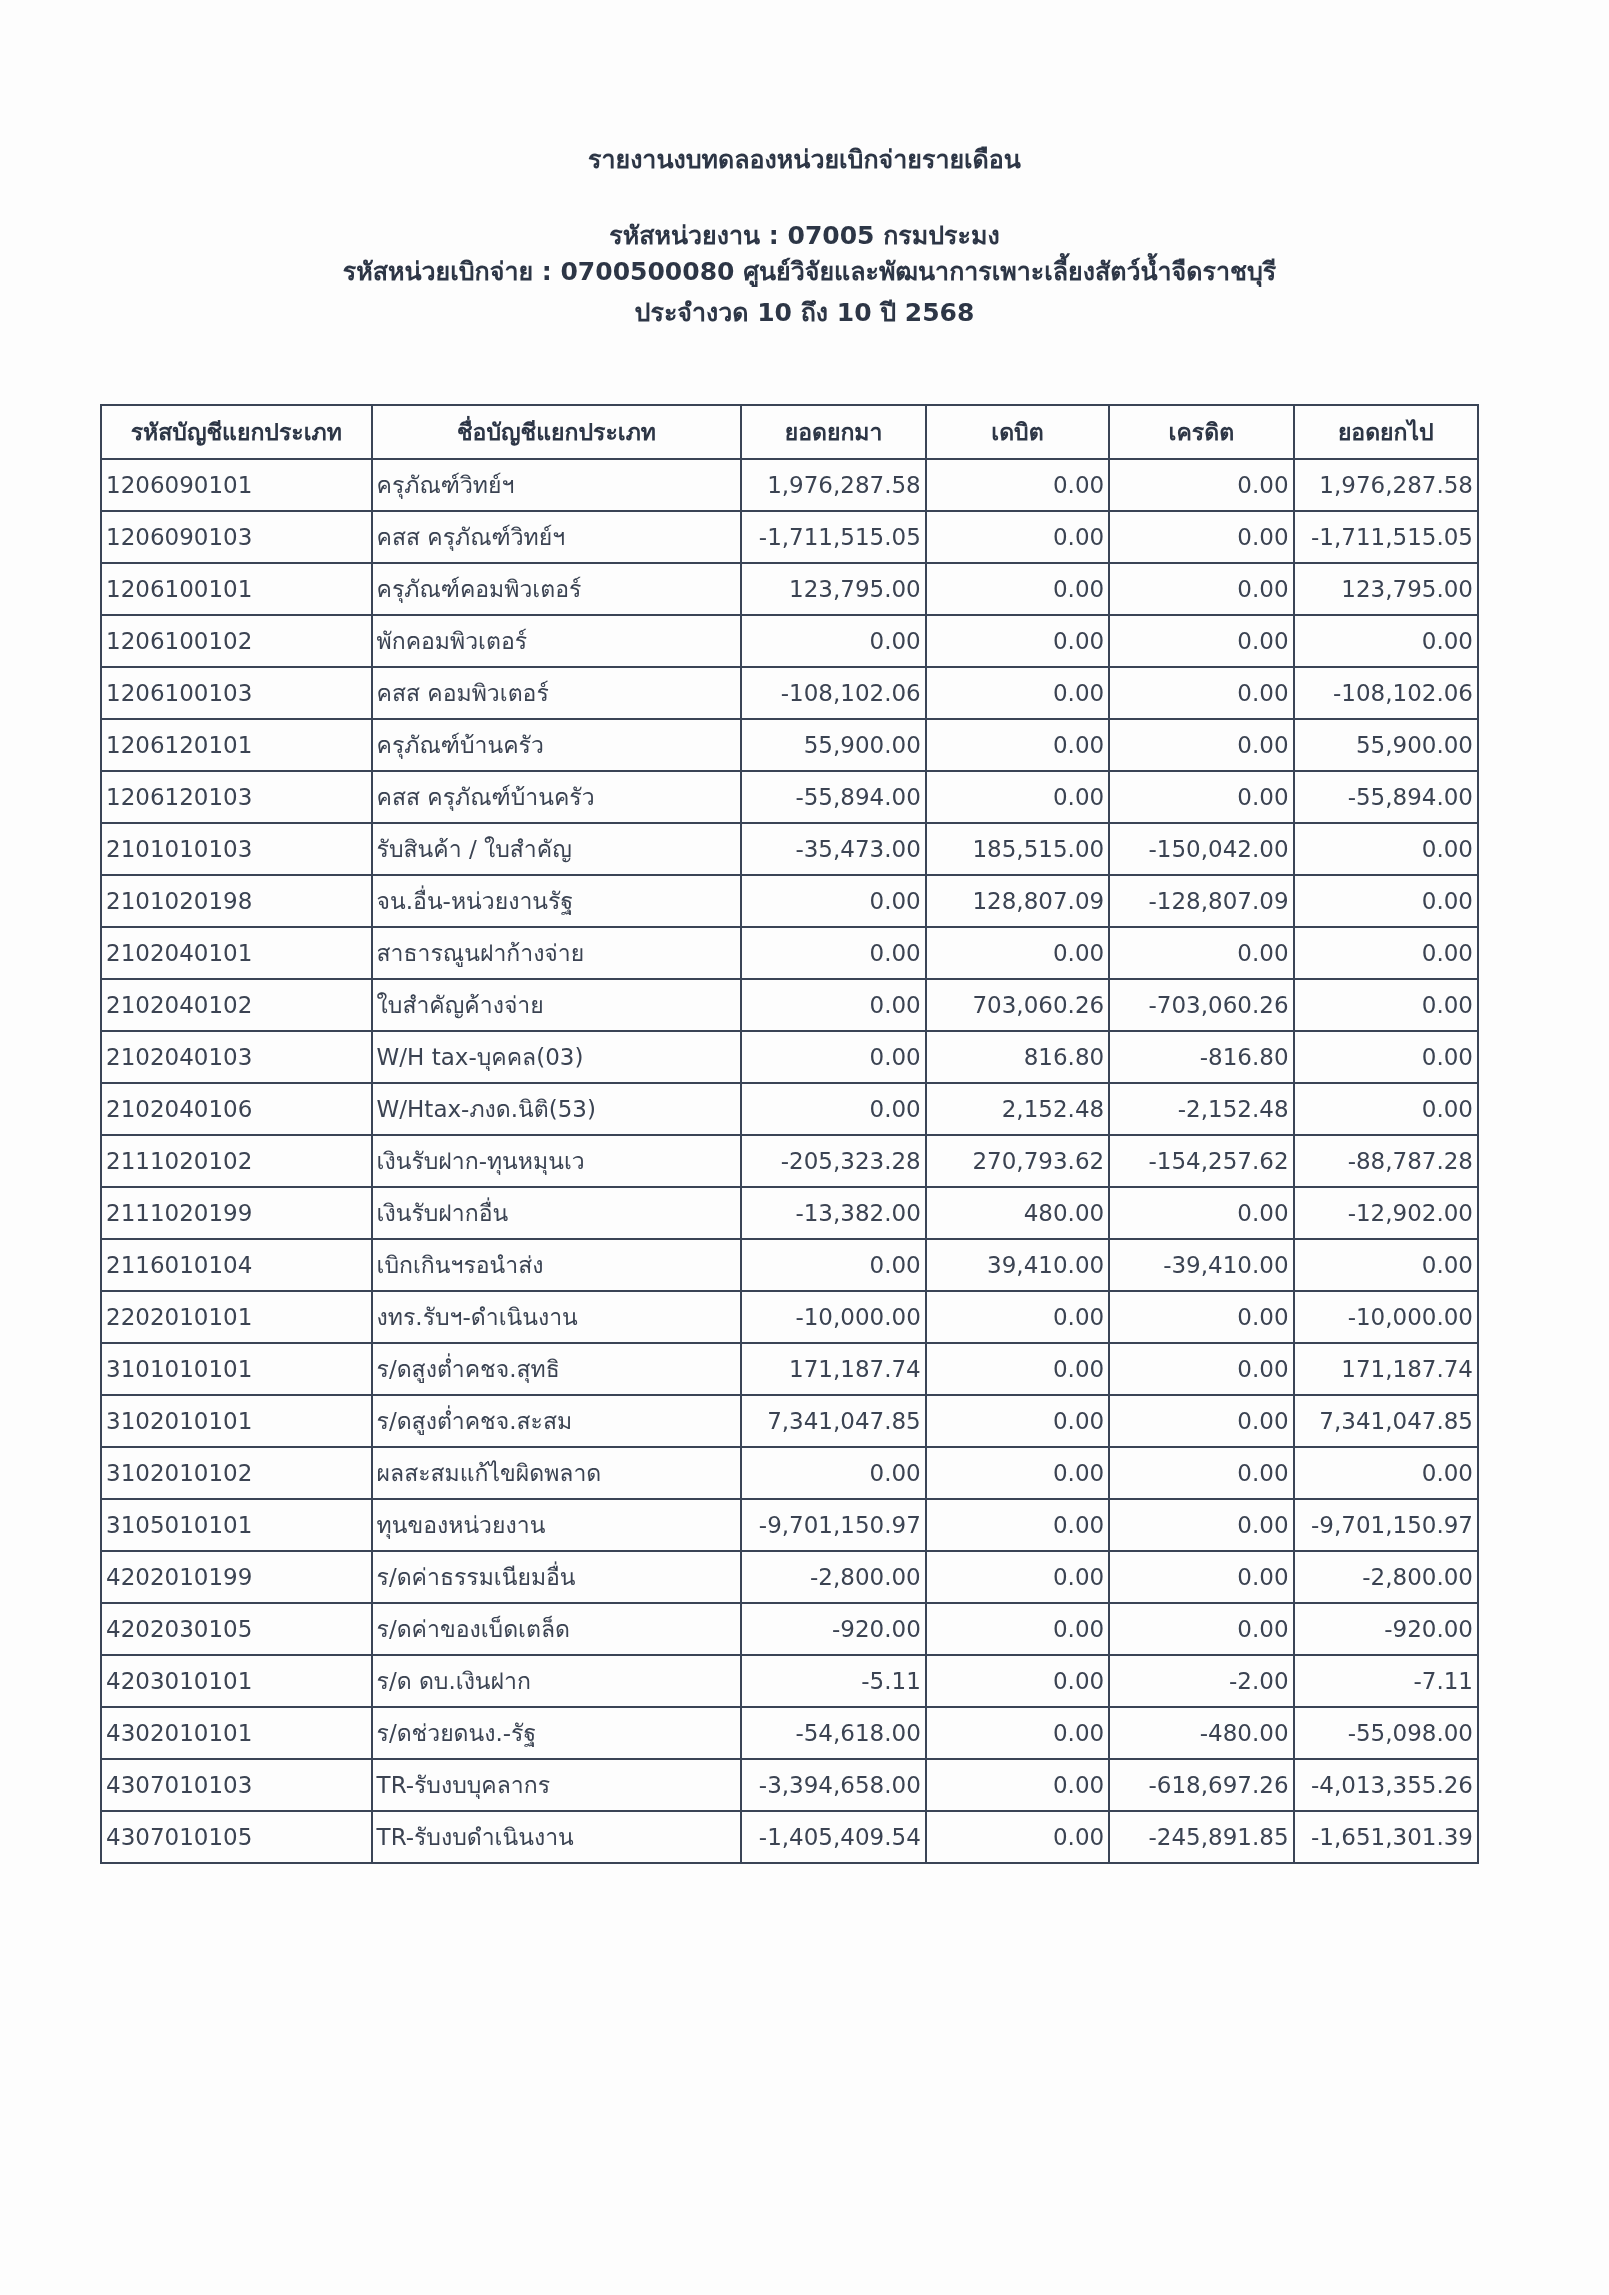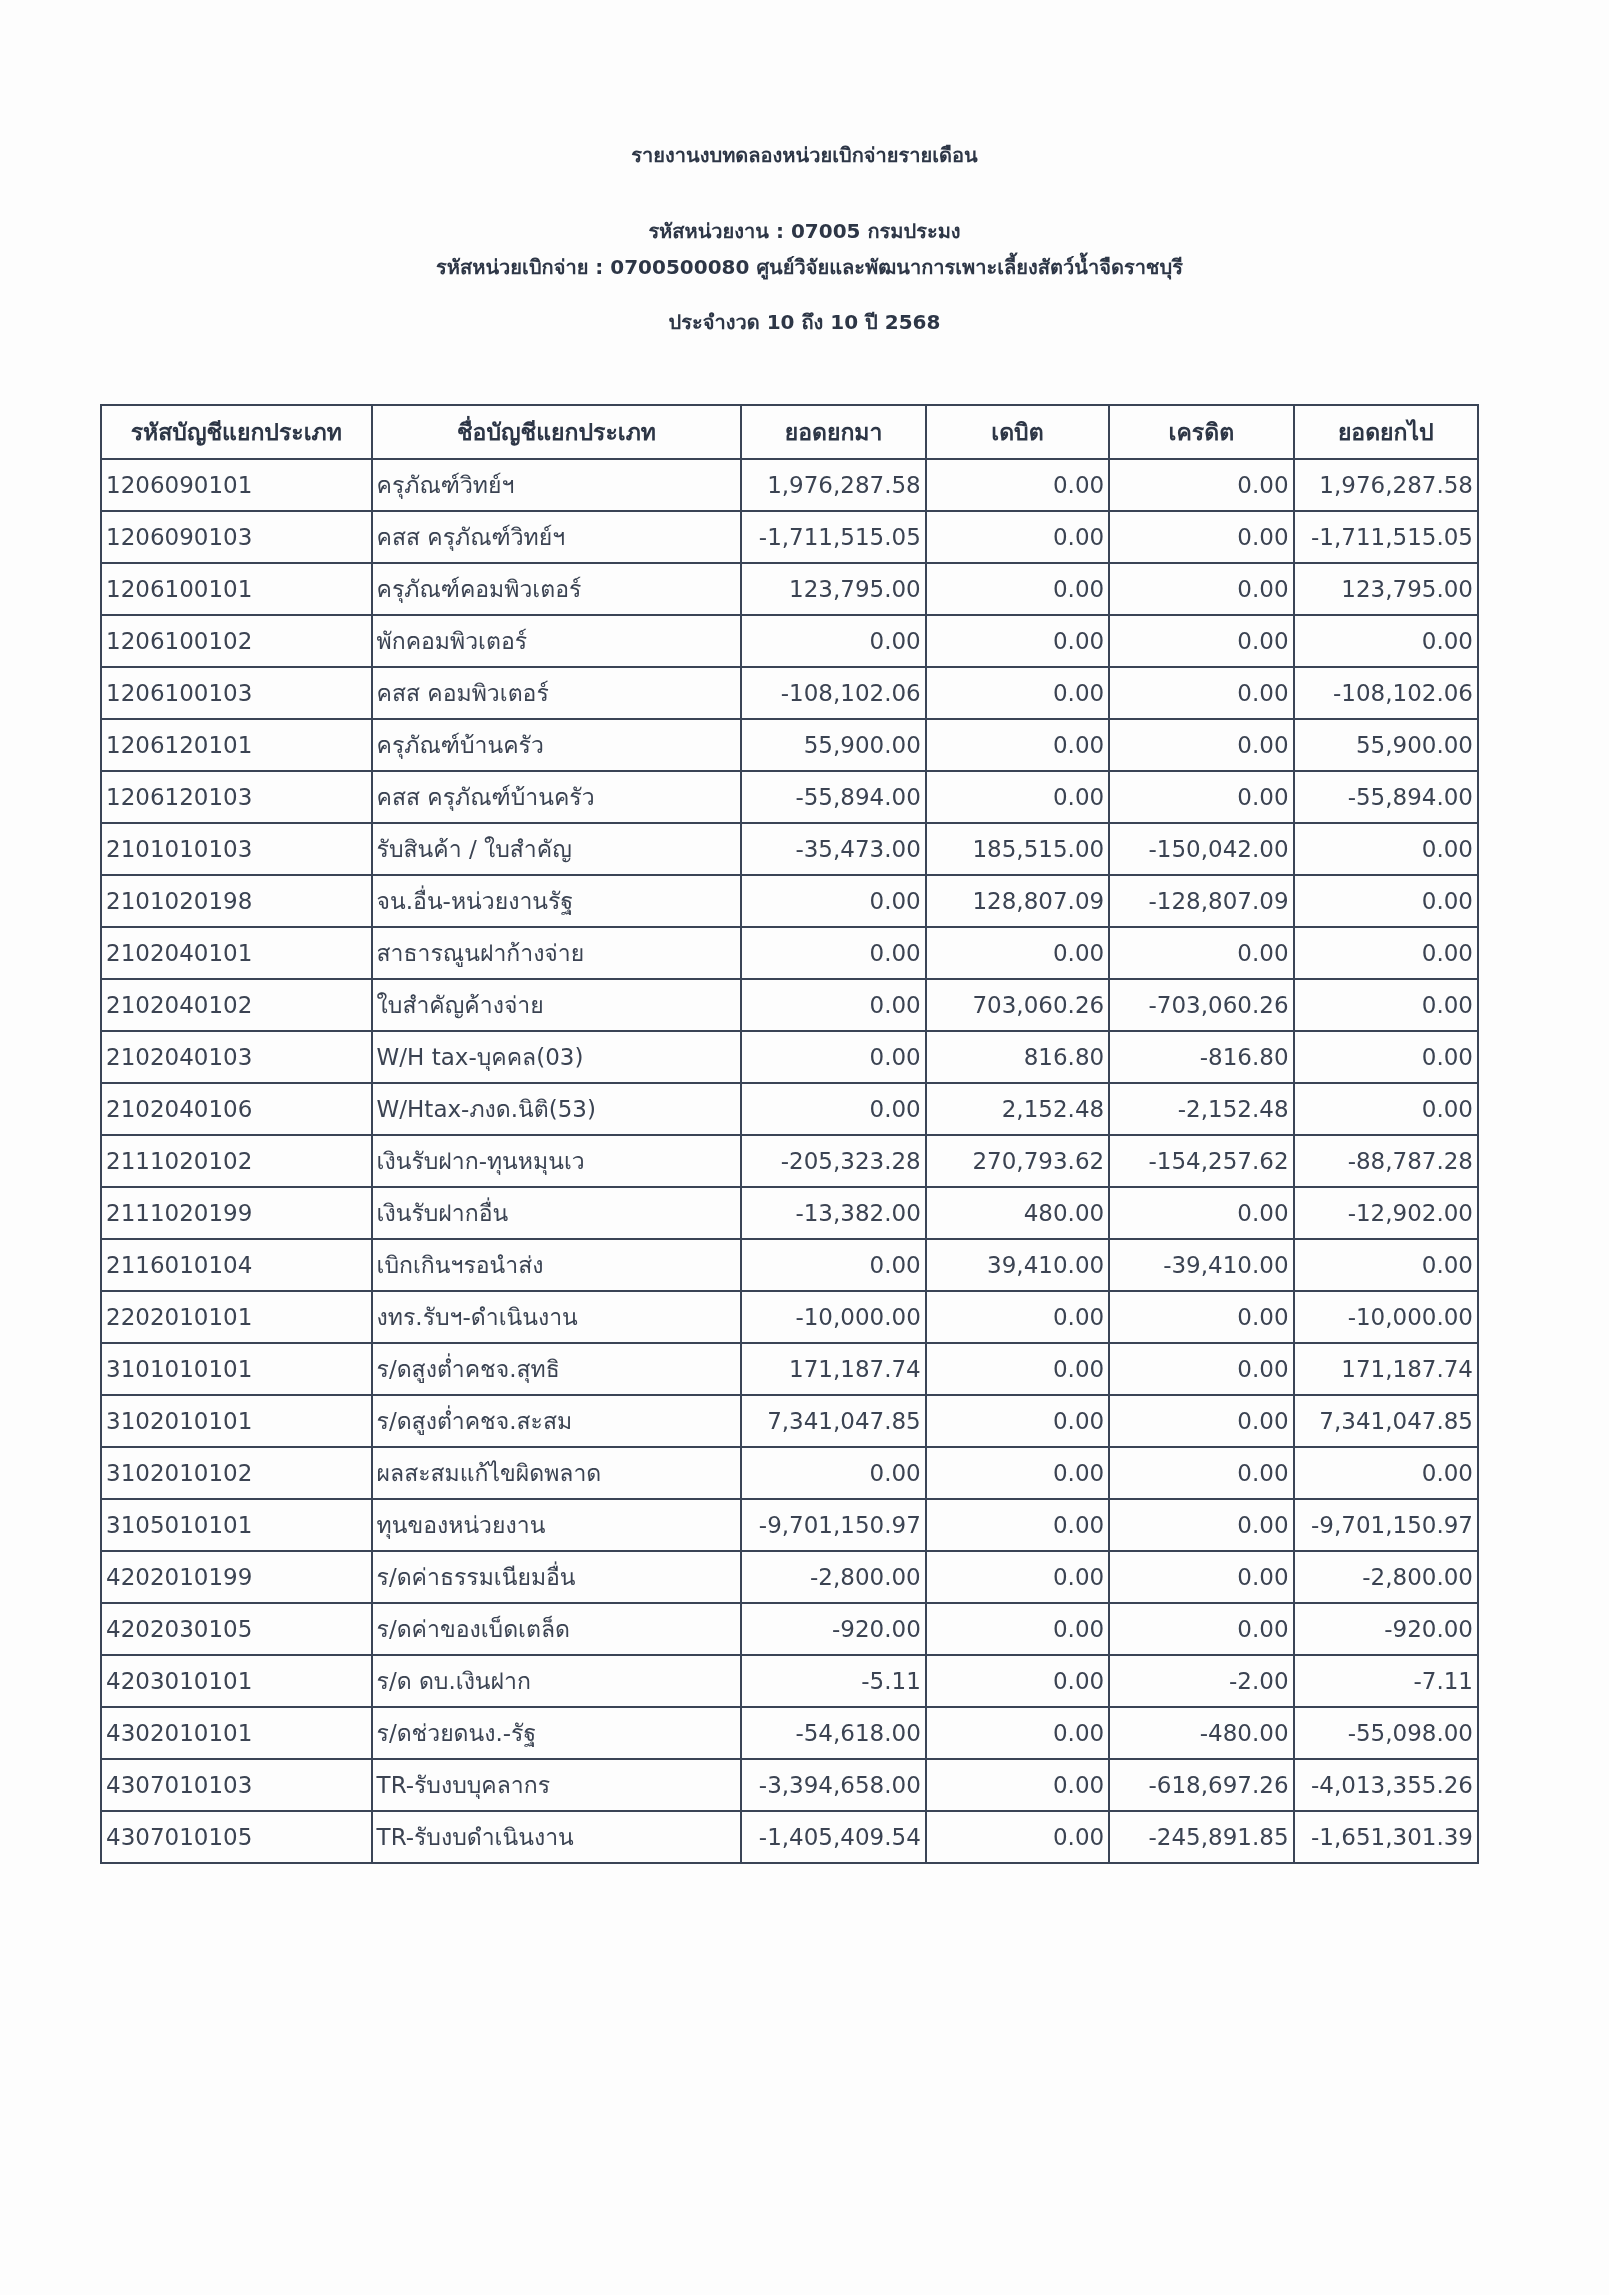--- a/index.html
+++ b/index.html
@@ -14,27 +14,27 @@
       overflow: hidden;
       font-family: "DejaVu Sans", "Liberation Sans", sans-serif;
       color: #2b3342;
     }
     .header {
       position: absolute;
       left: 0;
       right: 0;
       text-align: center;
       font-weight: bold;
-      font-size: 20px;
+      font-size: 25px;
       color: #2d3646;
     }
     .h1 { top: 139px; }
     .h2 { top: 195px; margin-top: 20px; }
     .h3 { top: 251px; margin-left: 10px; }
-    .h4 { top: 306px; }
+    .h4 { top: 292px; }
 
     table.ledger {
       position: absolute;
       left: 100px;
       top: 404px;
       border-collapse: collapse;
       table-layout: fixed;
       width: 1379px;
     }
     table.ledger th, table.ledger td {

